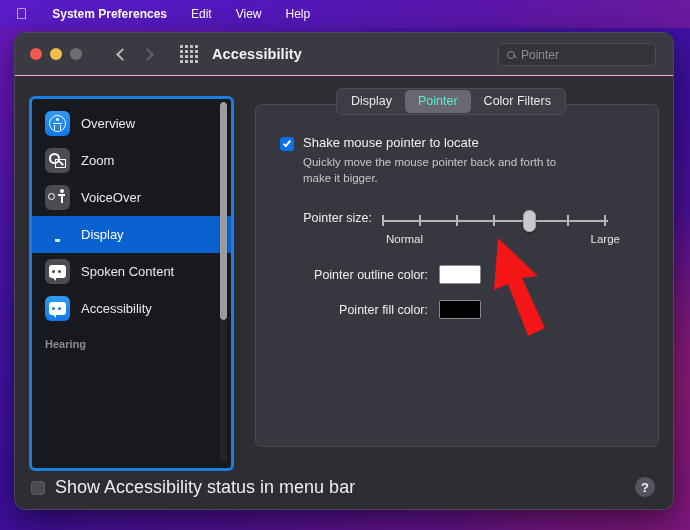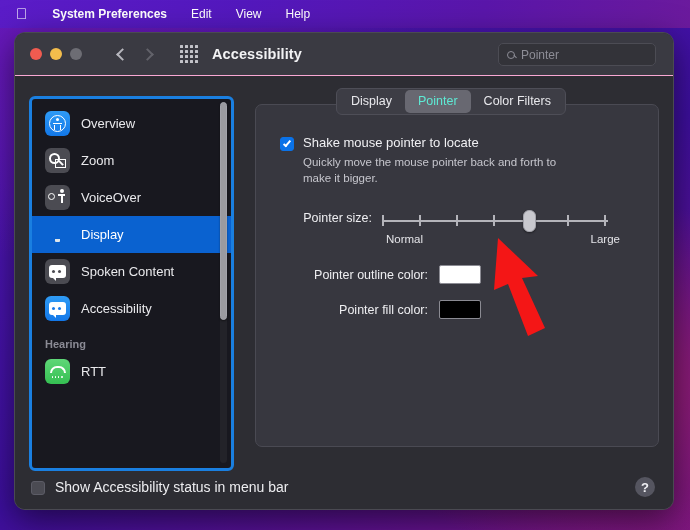--- a/index.html
+++ b/index.html
@@ -206,21 +206,21 @@
   .swatch { width:42px; height:19px; border:1.5px solid #8b8b93; border-radius:2px; }
   .swatch.white { background:#ffffff; }
   .swatch.black { background:#000000; }
 
   
   .bottombar {
     position:absolute; left:0; bottom:0; width:100%; height:48px;
     display:flex; align-items:center; padding:0 18px 0 16px;
   }
   .bb-check { display:flex; align-items:center; gap:10px; }
-  .bb-label { font-size:14px; color:#ededf0; }
+  .bb-label { font-size:18px; color:#ededf0; }
   .helpbtn {
     position:absolute; right:18px; width:20px; height:20px; border-radius:50%;
     background:#555560; color:#f0f0f4; font-size:13px; font-weight:bold;
     display:flex; align-items:center; justify-content:center;
   }
 
   
   .arrow { position:absolute; left:492px; top:232px; width:72px; height:104px; pointer-events:none; z-index:40; }
 </style>
 </head>
@@ -336,34 +336,20 @@
                 <i class="bl"></i>
                 <i class="bl2"></i>
               </span>
           </span>
           <span class="label">Accessibility</span>
         </div>
 
         <div class="sb-header">Hearing</div>
 
 
-        <div class="sb-item">
-          <span class="ico green">
-            <span class="phone-glyph">
-                <i class="hs"></i>
-                <span class="dots">
-                  <i></i>
-                  <i></i>
-                  <i></i>
-                  <i></i>
-                </span>
-              </span>
-          </span>
-          <span class="label">RTT</span>
-        </div>
 
       </div>
       <div class="sb-scrollbar">
         <div class="thumb"></div>
       </div>
     </div>
 
     <div class="content">
 
       <div class="tabs">

